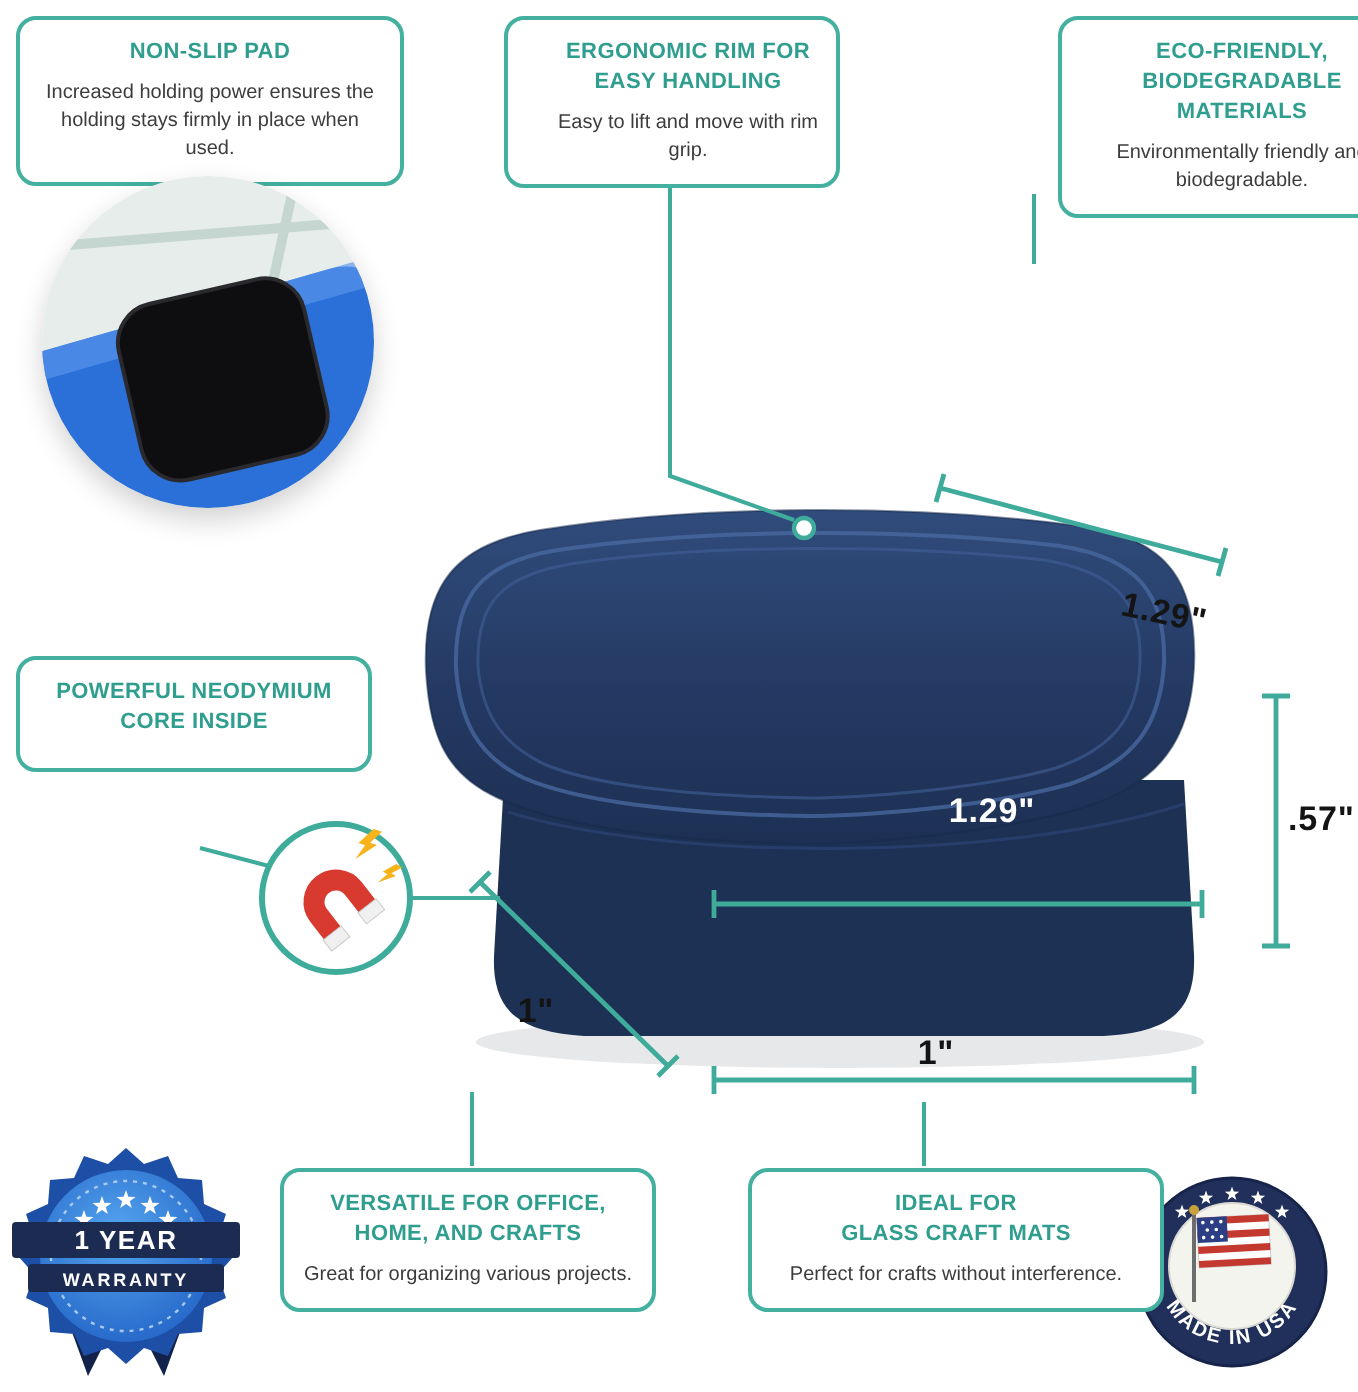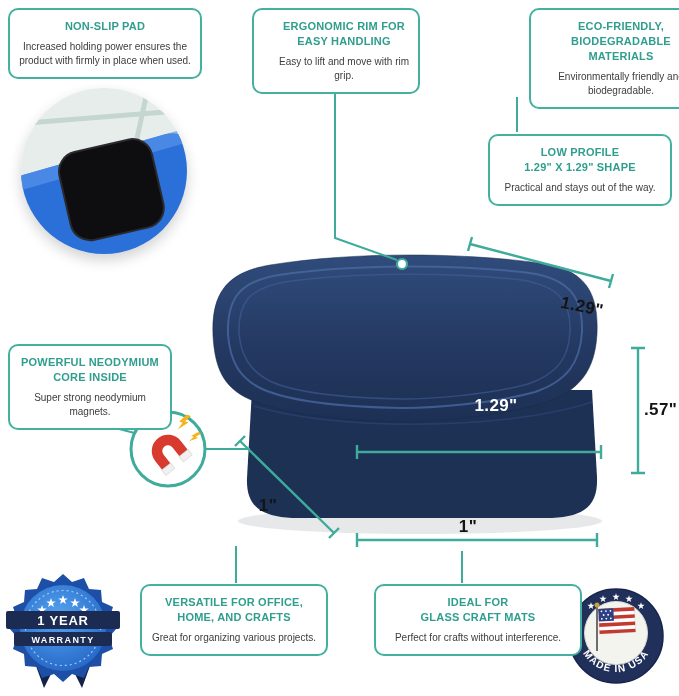--- a/index.html
+++ b/index.html
@@ -143,45 +143,39 @@
         </g>
       </g>
       <text font-size="10" font-weight="bold" letter-spacing="1.2" fill="#ffffff">
         <textPath href="#usaArc" startOffset="50%" text-anchor="middle">MADE IN USA</textPath>
       </text>
     </g>
   </svg>
 
   <div class="callout" style="left:8px;top:8px;width:194px;">
     <div class="callout-title">NON-SLIP PAD</div>
-    <div class="callout-body">Increased holding power ensures the product with firmly in place when used.</div>
+    <div class="callout-body">Increased holding power ensures the holding stays firmly in place when used.</div>
   </div>
 
   <div class="callout" style="left:252px;top:8px;width:168px;padding-left:24px;">
     <div class="callout-title">ERGONOMIC RIM FOR
 EASY HANDLING</div>
     <div class="callout-body">Easy to lift and move with rim grip.</div>
   </div>
 
   <div class="callout" style="left:488px;top:8px;width:184px;margin-left:41px;">
     <div class="callout-title">ECO-FRIENDLY,
 BIODEGRADABLE MATERIALS</div>
     <div class="callout-body">Environmentally friendly and biodegradable.</div>
   </div>
 
-  <div class="callout" style="left:488px;top:134px;width:184px;">
-    <div class="callout-title">LOW PROFILE
-1.29" X 1.29" SHAPE</div>
-    <div class="callout-body">Practical and stays out of the way.</div>
-  </div>
-
-  <div class="callout" style="left:8px;top:344px;width:164px;">
+
+  <div class="callout" style="left:8px;top:328px;width:178px;">
     <div class="callout-title">POWERFUL NEODYMIUM
 CORE INSIDE</div>
-    <div class="callout-body">Super strong neodymium magnets.</div>
   </div>
 
   <div class="callout" style="left:140px;top:584px;width:188px;">
     <div class="callout-title">VERSATILE FOR OFFICE,
 HOME, AND CRAFTS</div>
     <div class="callout-body">Great for organizing various projects.</div>
   </div>
 
   <div class="callout" style="left:374px;top:584px;width:208px;">
     <div class="callout-title">IDEAL FOR

